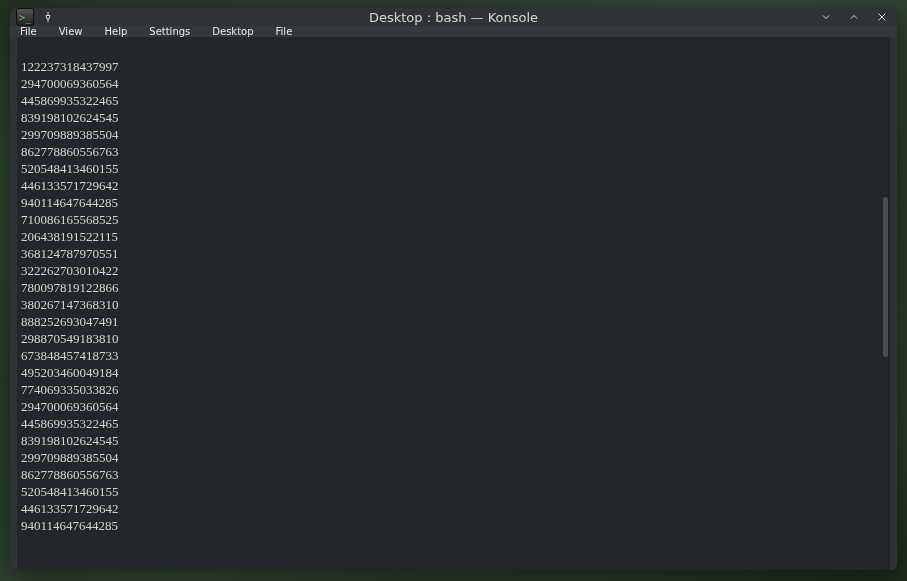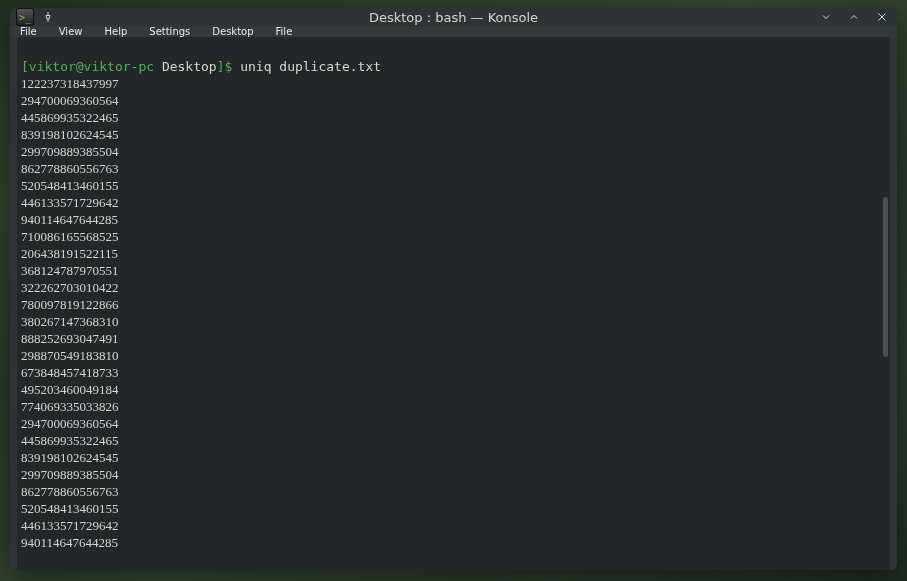--- a/index.html
+++ b/index.html
@@ -142,19 +142,18 @@
     <span class="menu-item">File</span>
     <span class="menu-item">View</span>
     <span class="menu-item">Help</span>
     <span class="menu-item">Settings</span>
     <span class="menu-item">Desktop</span>
     <span class="menu-item">File</span>
   </div>
 
   <div class="terminal-wrap">
     <div class="terminal">
-<span class="prompt"><span class="bracket">[</span><span class="userhost">viktor@viktor-pc</span><span class="cwd"> Desktop</span><span class="bracket">]</span><span class="bracket">$</span><span class="cmd"> uniq duplicate.txt</span></span>
 <span id="terminal-output"><span class="out-line">122237318437997</span><span class="out-line">294700069360564</span><span class="out-line">445869935322465</span><span class="out-line">839198102624545</span><span class="out-line">299709889385504</span><span class="out-line">862778860556763</span><span class="out-line">520548413460155</span><span class="out-line">446133571729642</span><span class="out-line">940114647644285</span><span class="out-line">710086165568525</span><span class="out-line">206438191522115</span><span class="out-line">368124787970551</span><span class="out-line">322262703010422</span><span class="out-line">780097819122866</span><span class="out-line">380267147368310</span><span class="out-line">888252693047491</span><span class="out-line">298870549183810</span><span class="out-line">673848457418733</span><span class="out-line">495203460049184</span><span class="out-line">774069335033826</span><span class="out-line">294700069360564</span><span class="out-line">445869935322465</span><span class="out-line">839198102624545</span><span class="out-line">299709889385504</span><span class="out-line">862778860556763</span><span class="out-line">520548413460155</span><span class="out-line">446133571729642</span><span class="out-line">940114647644285</span></span>
       <div class="scrollbar"></div>
     </div>
   </div>
 
 </div>
 
 </body></html>

